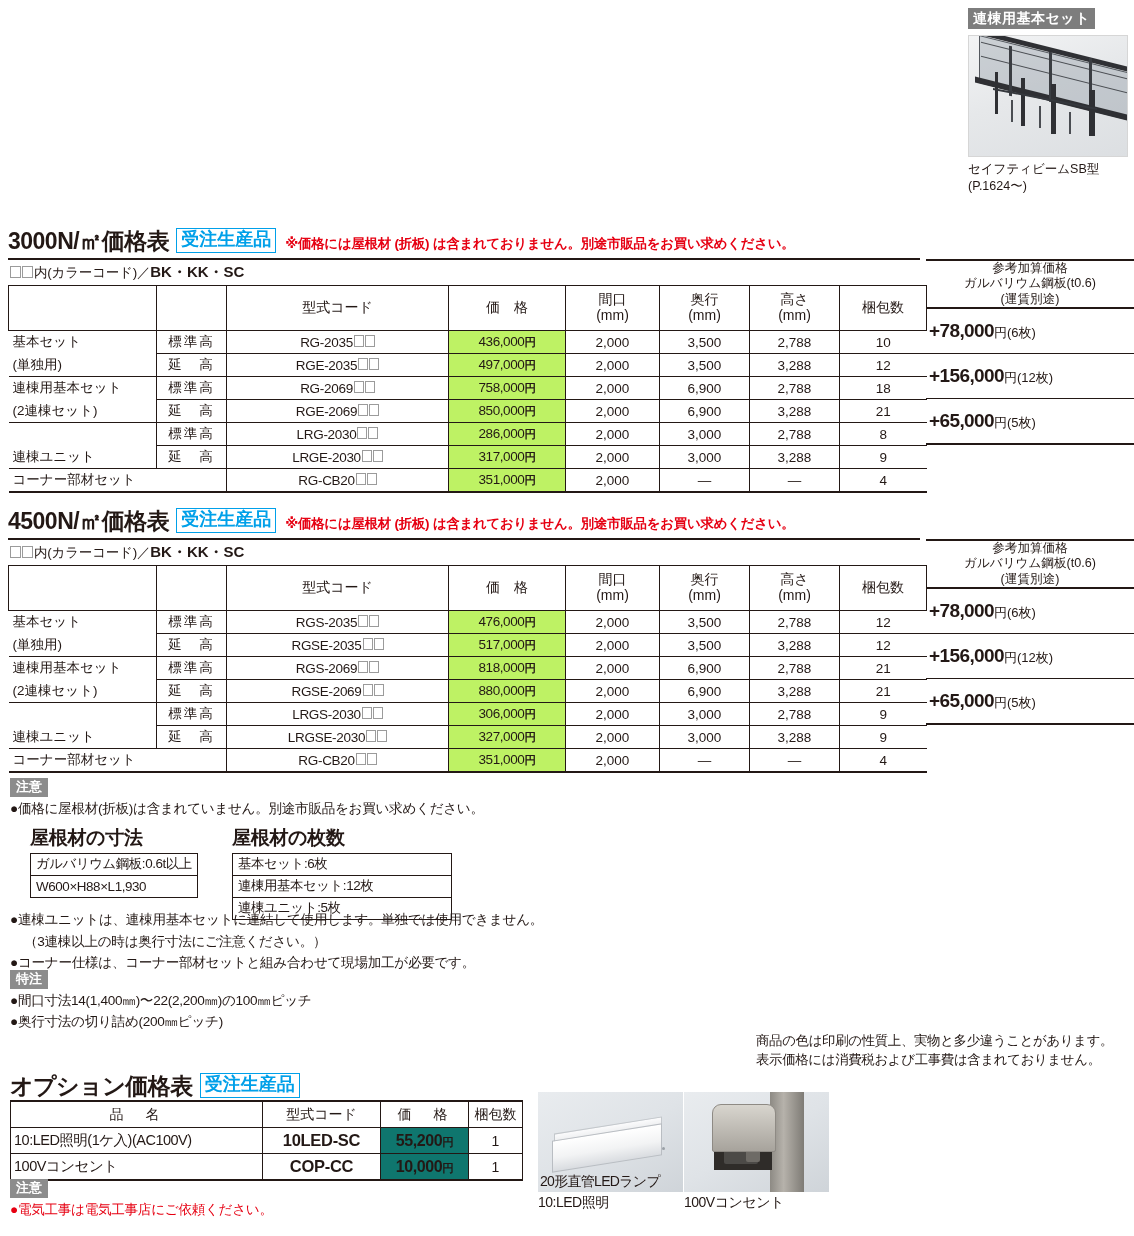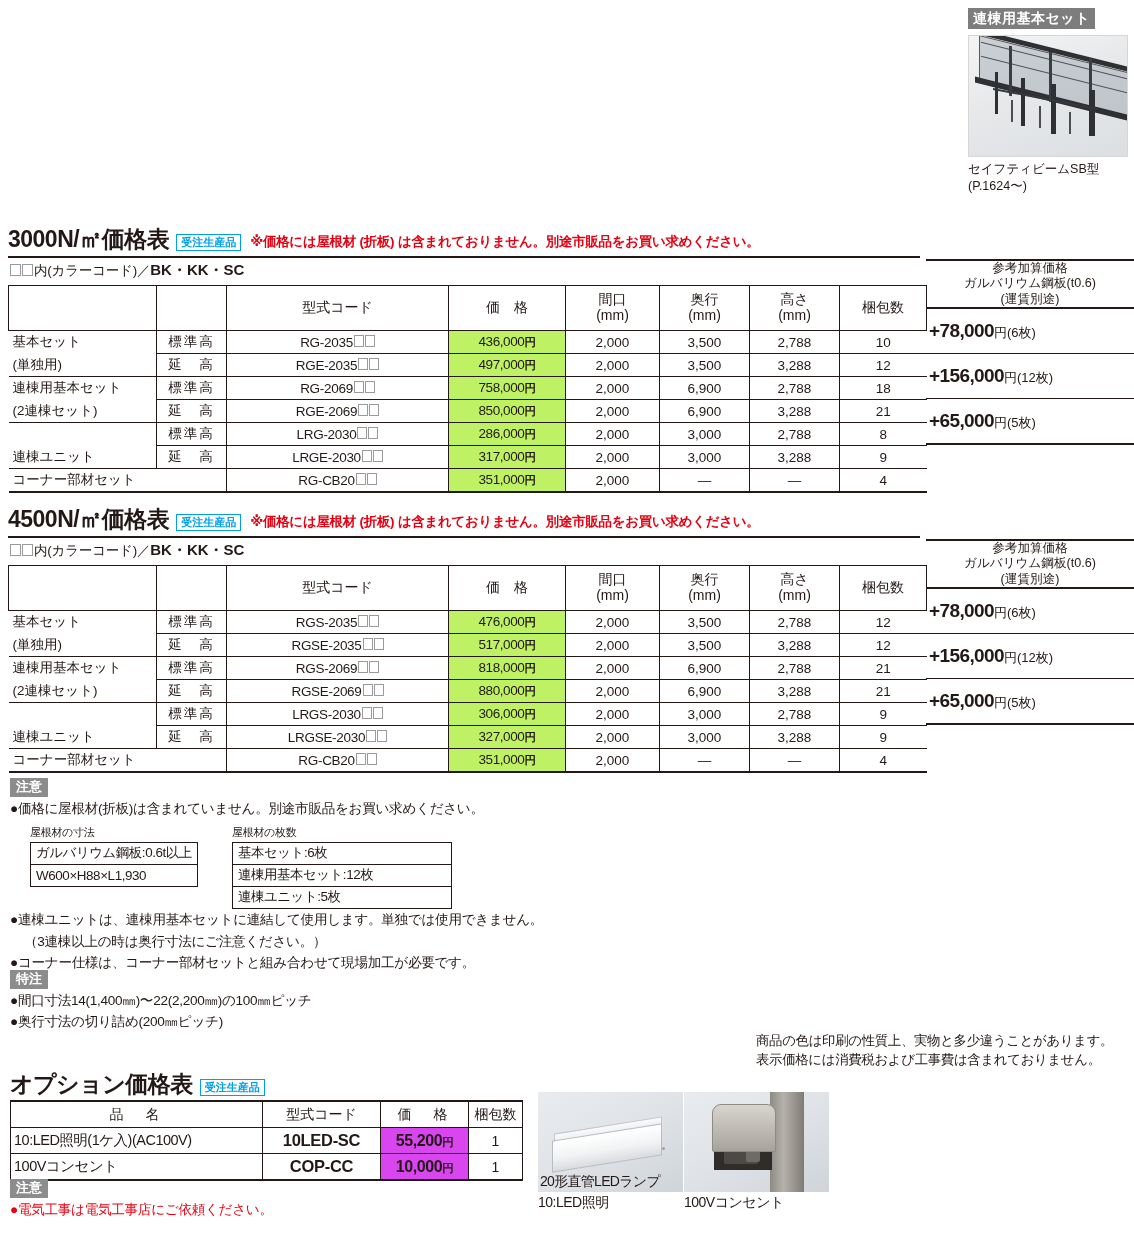--- a/index.html
+++ b/index.html
@@ -25,21 +25,21 @@
   .post{position:absolute;background:#2f3034;width:4px;}
   .roofpanel{position:absolute;background:rgba(140,150,160,.38);border:1px solid #54585e;}
   .thin{position:absolute;background:#4a4d52;height:1px;}
   #coord-caption{margin-top:4px;font-size:12.5px;line-height:1.32;color:#231815;}
 
   
   .sec-head{display:flex;align-items:flex-end;}
   .sec-title{font-size:23px;font-weight:bold;letter-spacing:-0.5px;line-height:1;}
   .made-badge{
     border:1.3px solid #00a0e9;color:#00a0e9;background:#ffffff;
-    font-size:11px;font-weight:bold;padding:1px 4px 2px 4px;margin-left:7px;
+    font-size:18px;font-weight:bold;padding:1px 4px 2px 4px;margin-left:7px;
     line-height:1.1;
   }
   .red-note{color:#e60012;font-size:13.4px;font-weight:bold;margin-left:9px;letter-spacing:-0.2px;}
   .colorcode-row{
     border-top:2px solid #231815;margin-top:5px;padding:3px 0 2px 2px;
     font-size:13.5px;letter-spacing:-0.2px;
   }
   .colorcode-row b{font-size:15px;letter-spacing:0px;}
   .sq{display:inline-block;width:9px;height:10px;border:1.2px solid #9b9b9b;margin-right:1px;vertical-align:-1px;}
 
@@ -81,37 +81,37 @@
   .abig{font-size:19px;font-weight:bold;letter-spacing:-0.6px;}
   .asml{font-size:13px;}
 
   
   .gray-badge{
     display:inline-block;background:#8c8c8c;color:#ffffff;font-size:13px;font-weight:bold;
     padding:1px 6px 2px 6px;line-height:1.2;
   }
   .note-line{font-size:13.6px;line-height:1.45;letter-spacing:-0.3px;margin-top:2px;}
   .note-line.red{color:#e60012;}
-  .subhead{font-size:11px;font-weight:normal;letter-spacing:-0.3px;}
+  .subhead{font-size:19px;font-weight:bold;letter-spacing:-0.3px;}
   table.mini{border-collapse:collapse;table-layout:auto;}
   table.mini td{
     border:1px solid #231815;font-size:13.4px;padding:0px 5px 1px 5px;height:20px;
     letter-spacing:-0.4px;white-space:nowrap;
   }
 
   
   table.opt{border-collapse:collapse;table-layout:fixed;width:512px;}
   table.opt th,table.opt td{
     border:1px solid #231815;padding:0;text-align:center;font-weight:normal;
     font-size:14px;height:25px;
   }
   table.opt th{font-size:14px;letter-spacing:4px;}
   table.opt td.pname{text-align:left;padding-left:3px;letter-spacing:-0.5px;font-size:14.5px;}
   table.opt td.pcode{font-weight:bold;font-size:16.5px;letter-spacing:-0.3px;}
-  table.opt td.pprice{background:#d946ef;font-weight:bold;font-size:16px;letter-spacing:-0.4px;}
+  table.opt td.pprice{background:#0f766e;font-weight:bold;font-size:16px;letter-spacing:-0.4px;}
   table.opt td.pprice .yen{font-size:11.5px;}
   .opt-thick-top{border-top:2px solid #231815 !important;}
   .opt-thick-bot{border-bottom:2px solid #231815 !important;}
   .ph-frame{width:145px;height:100px;position:relative;overflow:hidden;
     background:linear-gradient(150deg,#e9ecef 0%,#dfe3e7 50%,#cfd4d9 100%);}
   .ph-cap{font-size:14px;margin-top:2px;letter-spacing:-0.5px;}
   .led-body{position:absolute;left:14px;top:40px;width:108px;height:30px;
     background:linear-gradient(180deg,#ffffff 0%,#f2f3f4 55%,#d9dce0 100%);
     border:1px solid #b9bdc2;transform:skewY(-9deg);}
   .led-top{position:absolute;left:16px;top:33px;width:106px;height:10px;

